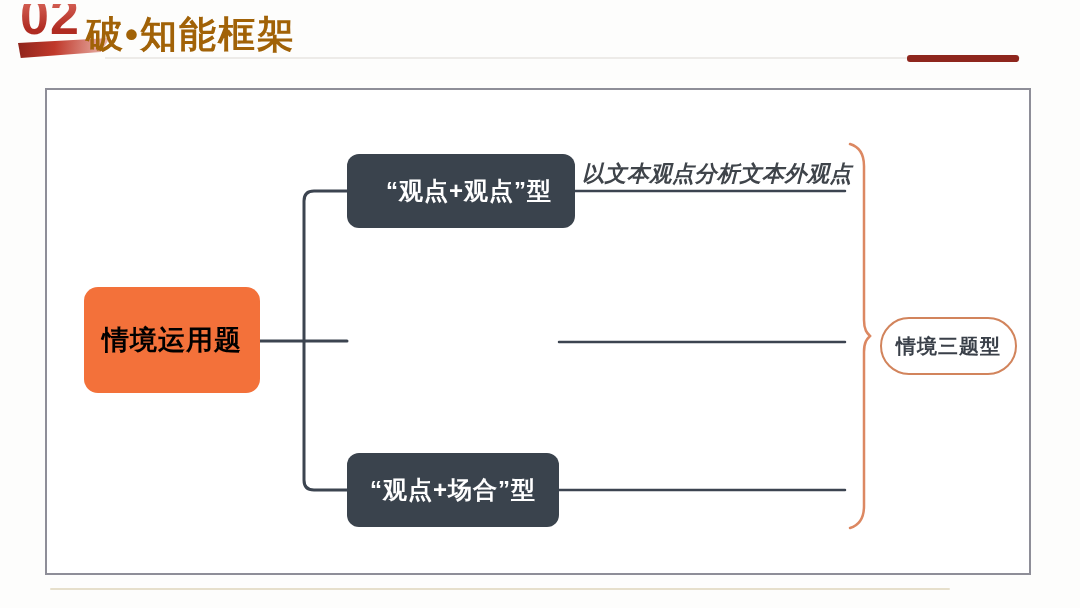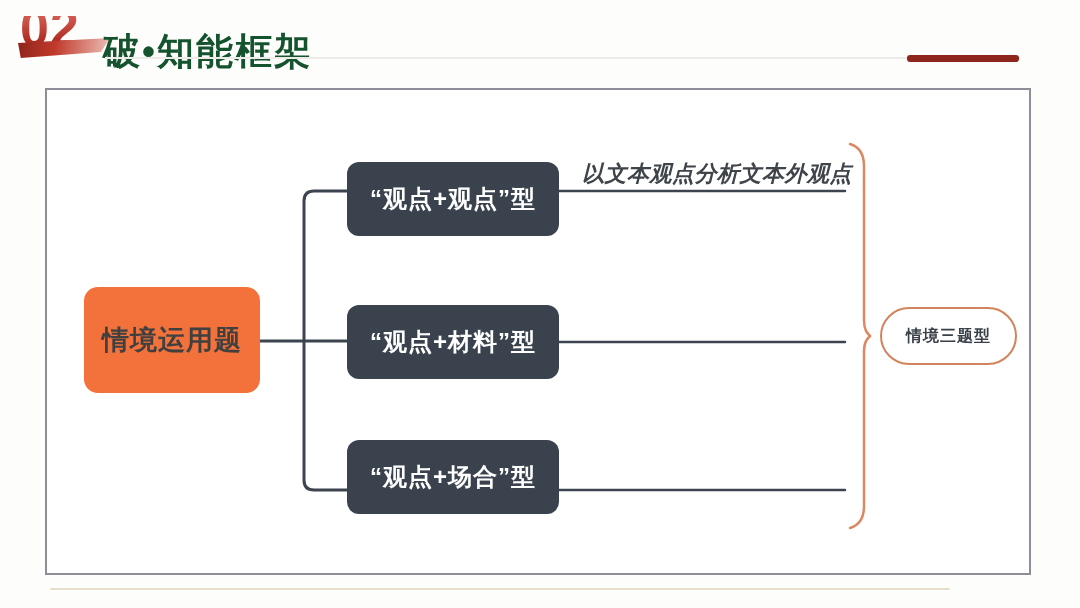--- a/index.html
+++ b/index.html
@@ -1,52 +1,52 @@
 <!DOCTYPE html>
 <html><head>
 <meta charset="utf-8">
 <style>
   html,body{margin:0;padding:0;background:#fff;}
   .slide{position:relative;width:1080px;height:608px;background:#fdfdfc;overflow:hidden;
          font-family:"Liberation Sans","DejaVu Sans",sans-serif;}
 
   
-  .num-clip{position:absolute;left:20px;top:16px;height:42px;overflow:hidden;text-align:right;}
+  .num-clip{position:absolute;left:20px;top:4px;height:42px;overflow:hidden;text-align:right;}
   .num{display:block;margin-top:-14px;font-size:52px;line-height:52px;font-weight:800;
        background:linear-gradient(180deg,#e4766a 0%,#b02c22 75%);
        -webkit-background-clip:text;background-clip:text;color:transparent;letter-spacing:1px;}
   .swoosh{position:absolute;left:18px;top:38px;width:92px;height:20px;
           clip-path:polygon(0 25%,100% 0,90% 70%,3% 100%);
           background:linear-gradient(95deg,#8f241b 0%,#c0392b 40%,#ecc0b8 100%);}
-  .title{position:absolute;left:86px;top:10px;margin:17px;font-size:37px;font-weight:700;
-         color:#14532d;letter-spacing:2px;}
+  .title{position:absolute;left:86px;top:10px;margin:0;font-size:37px;font-weight:700;
+         color:#a16207;letter-spacing:2px;}
   .header-line{position:absolute;left:105px;top:57px;width:915px;height:2px;background:#edebe8;}
   .header-redbar{position:absolute;left:907px;top:55px;width:112px;height:7px;
                  background:#8e261d;border-radius:3px;}
 
   
   .frame{position:absolute;left:45px;top:88px;width:986px;height:487px;background:#fff;
          border:2px solid #8e8e98;box-sizing:border-box;}
   .connectors{position:absolute;left:0;top:0;width:986px;height:487px;}
 
   .root-node{position:absolute;left:37px;top:197px;width:176px;height:106px;
-             background:#f3713a;border-radius:14px;color:#404040;font-weight:800;font-size:27px;
+             background:#f3713a;border-radius:14px;color:#000000;font-weight:800;font-size:27px;
              display:flex;align-items:center;justify-content:center;letter-spacing:1px;}
   .type-node{position:absolute;left:300px;width:212px;height:74px;background:#3a434d;
              border-radius:12px;color:#fff;font-weight:800;font-size:24px;
              display:flex;align-items:center;justify-content:center;letter-spacing:1px;}
-  .t1{top:72px;} .t2{top:215px;} .t3{top:350px;}
+  .t1{top:64px;padding-left:16px;} .t2{top:215px;} .t3{top:363px;}
 
   .desc{position:absolute;left:530px;width:280px;height:28px;color:#3f444a;
         font-size:22px;font-weight:600;text-align:center;line-height:28px;letter-spacing:0.5px;font-style:italic;}
   .d1{top:70px;} .d2{top:221px;} .d3{top:369px;}
 
-  .summary-node{position:absolute;left:833px;top:217px;width:137px;height:58px;
+  .summary-node{position:absolute;left:833px;top:227px;width:137px;height:58px;
                 background:#fff;border:2.5px solid #d2845c;border-radius:29px;
-                color:#3a4049;font-weight:800;font-size:16px;box-sizing:border-box;
+                color:#3a4049;font-weight:800;font-size:20px;box-sizing:border-box;
                 display:flex;align-items:center;justify-content:center;letter-spacing:1px;}
 
   .bottom-line{position:absolute;left:50px;top:588px;width:900px;height:2px;
                background:#e6dfcb;border-radius:1px;}
 </style>
 </head>
 <body>
 
 <div class="slide">
 
@@ -74,21 +74,20 @@
       <path d="M 512 252 H 798" stroke="#3c4450" stroke-width="2.5" fill="none" stroke-linecap="round"></path>
       <path d="M 512 400 H 798" stroke="#3c4450" stroke-width="2.5" fill="none" stroke-linecap="round"></path>
 
       <path d="M 803 54 C 813 57 817 64 817 76 L 817 230 C 817 240 820 243 823 246
                C 820 249 817 252 817 262 L 817 416 C 817 428 813 435 803 438" stroke="#dc8862" stroke-width="2.5" fill="none" stroke-linecap="round"></path>
     </svg>
 
     <div class="root-node">情境运用题</div>
 
     <div class="type-node t1">“观点+观点”型</div>
-    <div class="type-node t2">“观点+材料”型</div>
     <div class="type-node t3">“观点+场合”型</div>
 
     <div class="desc d1">以文本观点分析文本外观点</div>
 
     <div class="summary-node">情境三题型</div>
   </div>
 
   <div class="bottom-line"></div>
 </div>
 

